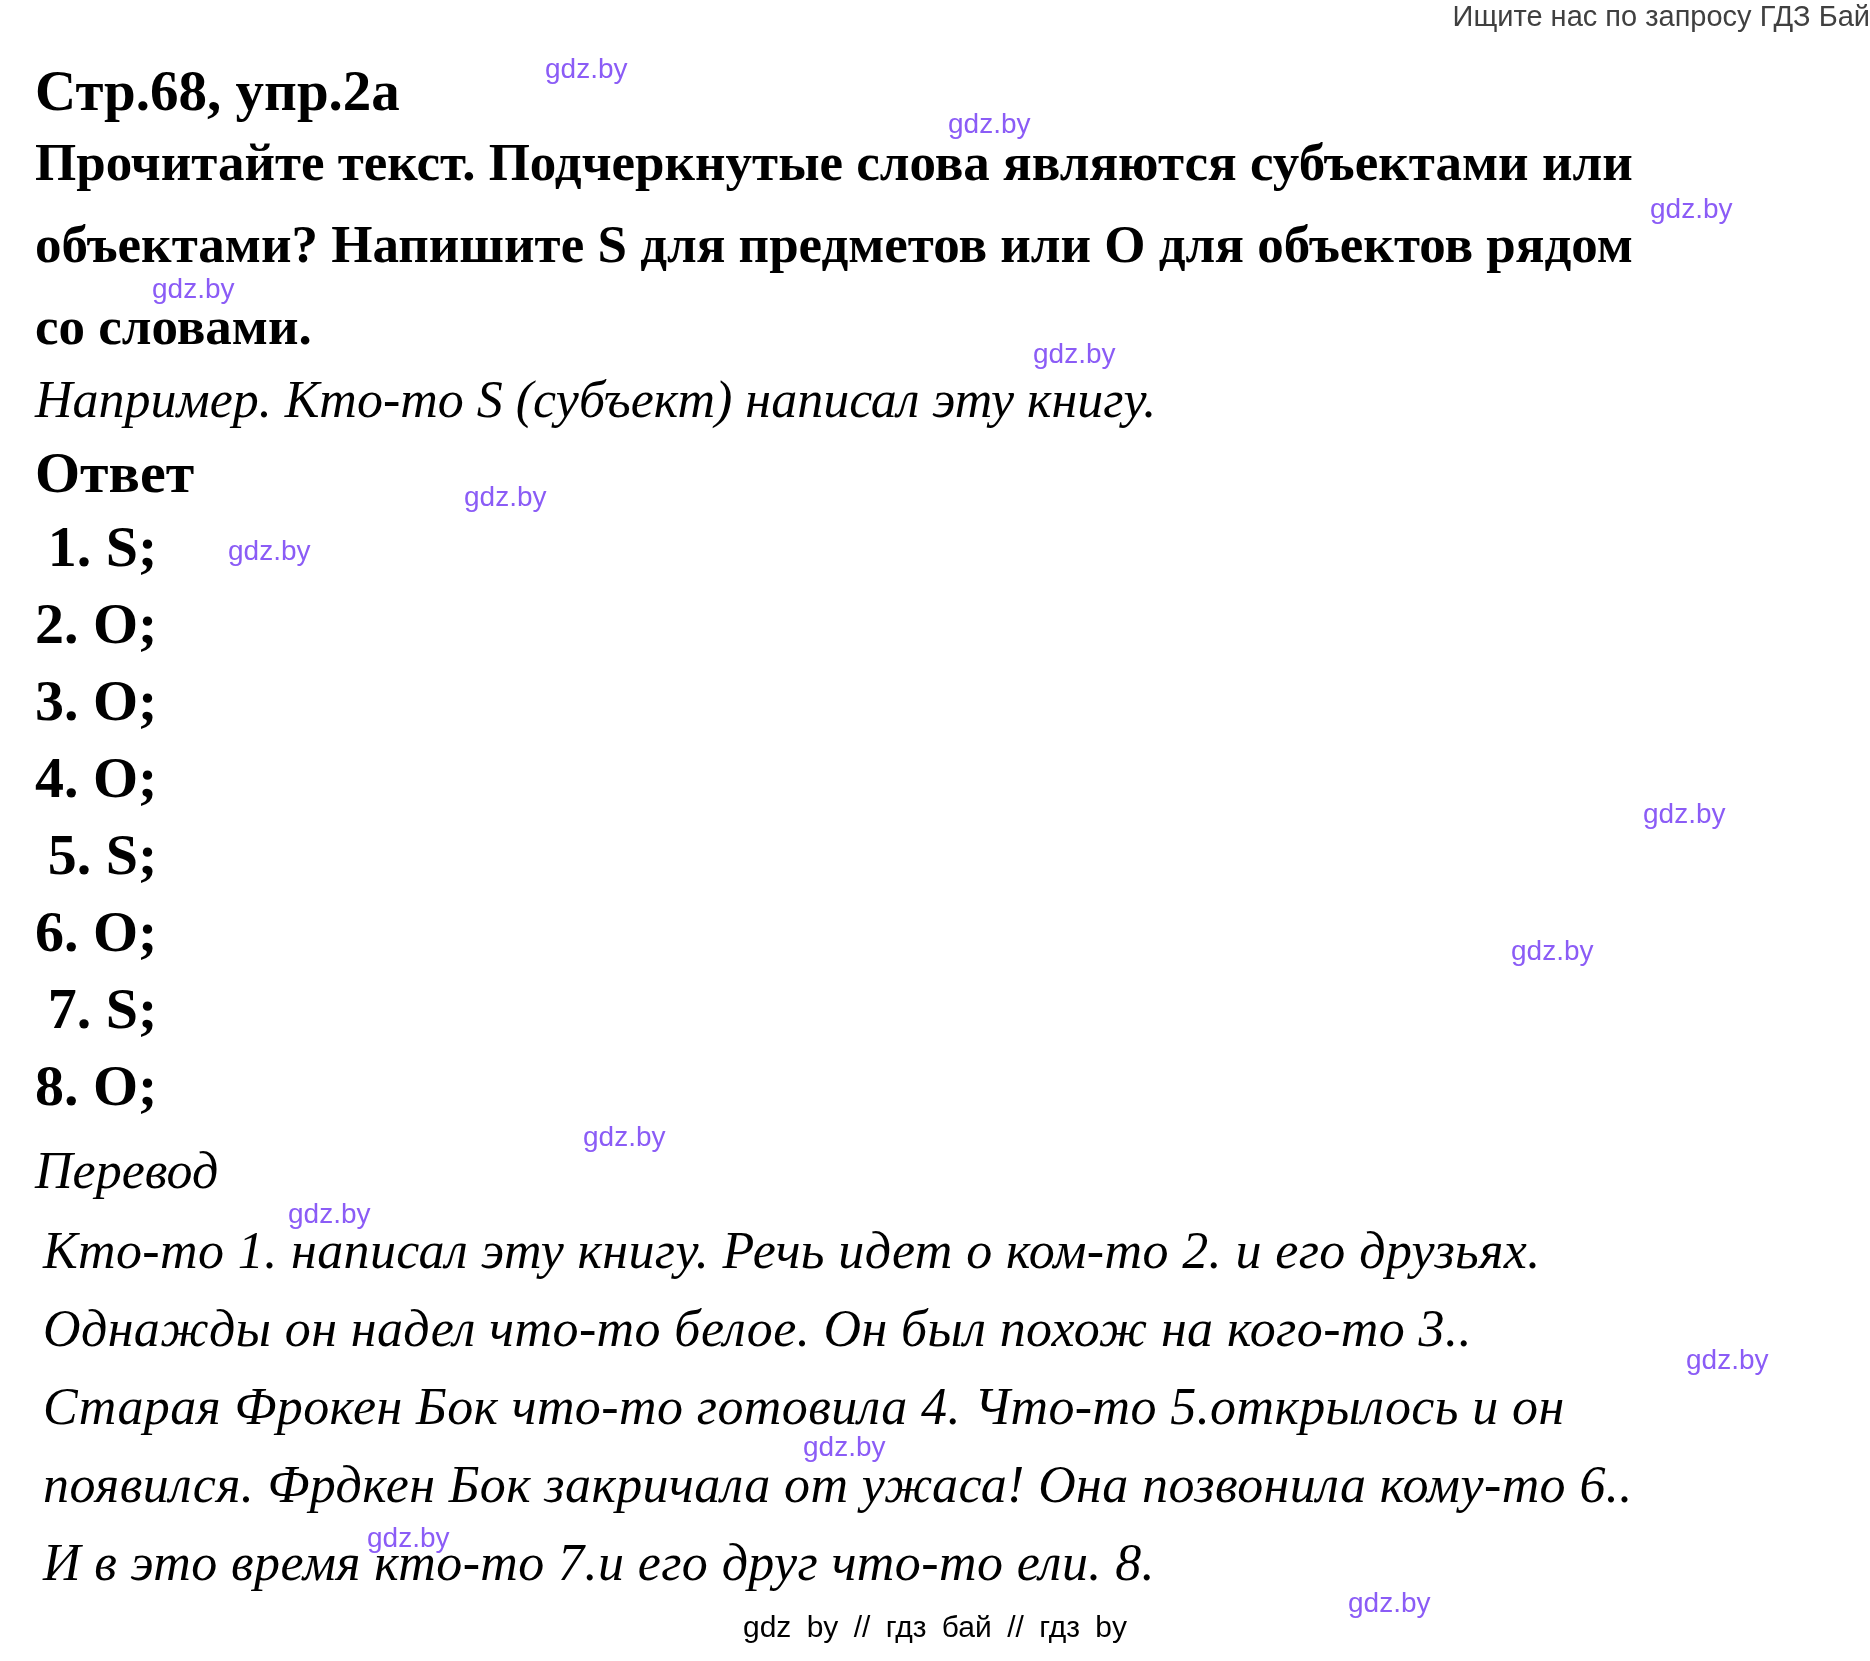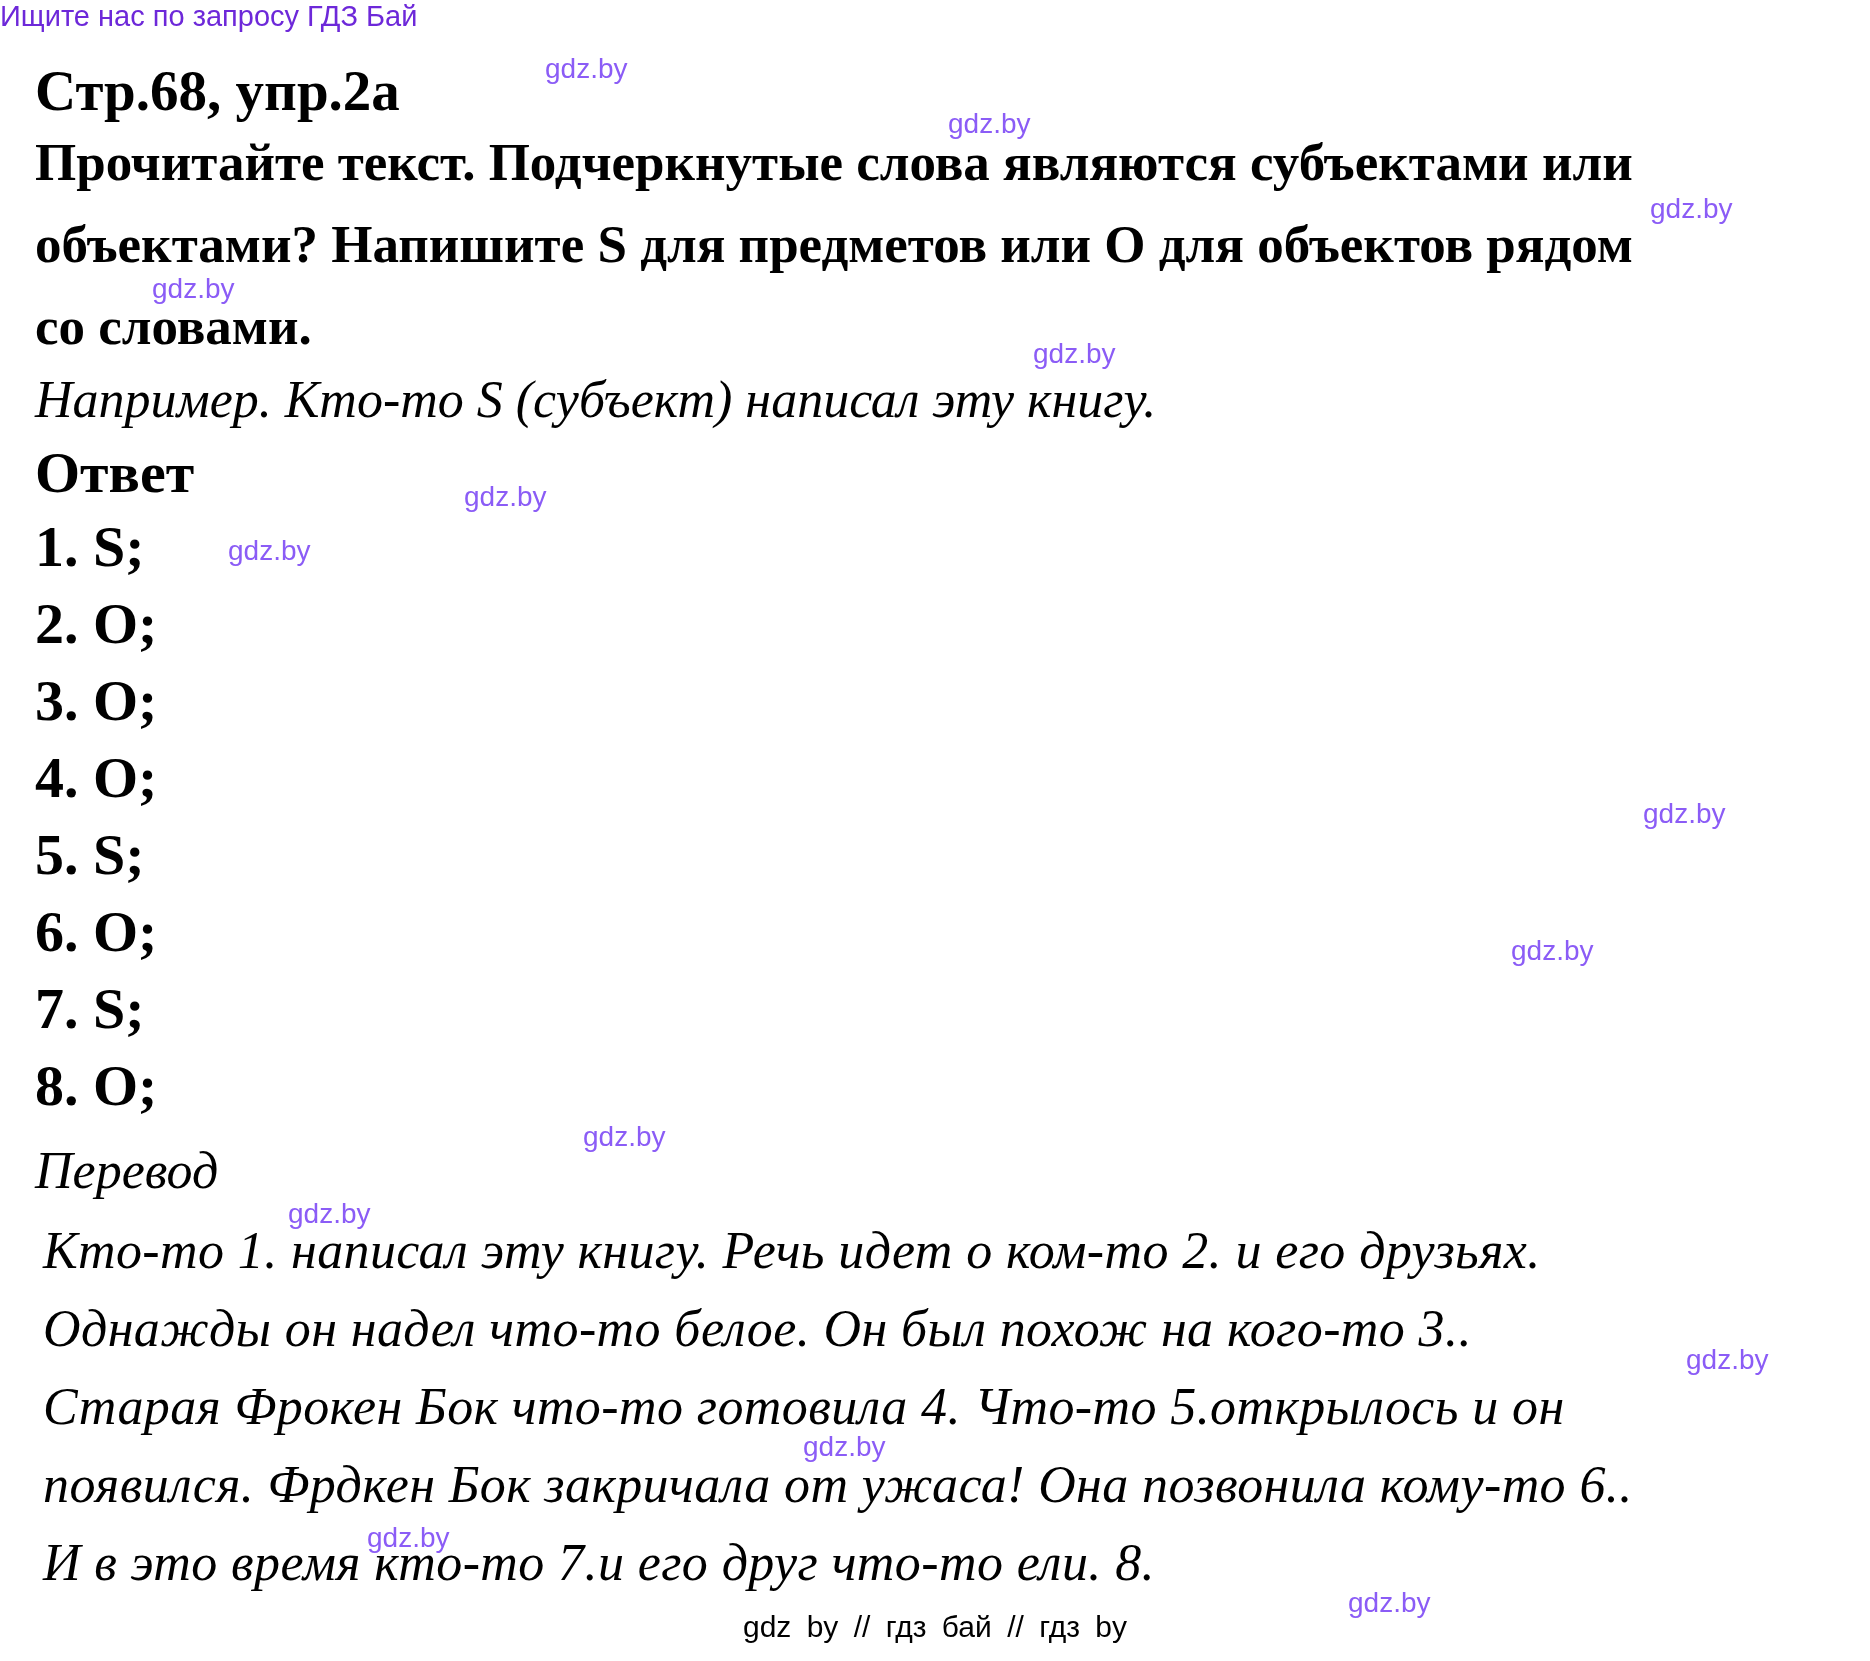--- a/index.html
+++ b/index.html
@@ -12,24 +12,24 @@
     width: 1870px;
     height: 1661px;
     overflow: hidden;
     font-family: "Liberation Serif", "DejaVu Serif", serif;
     color: #000000;
   }
   .abs { position: absolute; white-space: nowrap; }
 
   .promo {
     top: 1px; left: 0; width: 1870px;
-    text-align: left;
+    text-align: right;
     font-family: "Liberation Sans", "DejaVu Sans", sans-serif;
     font-size: 29px;
-    color: #6d28d9;
+    color: #404040;
     line-height: 1.1;
   }
 
   .doc-title {
     top: 60px; left: 35px;
     font-size: 57px;
     font-weight: bold;
     line-height: 1.1;
   }
 
@@ -55,20 +55,21 @@
     font-size: 58px;
     font-weight: bold;
     line-height: 1.1;
     text-align: center;
   }
 
   .answers {
     top: 508px; left: 35px;
     font-size: 58px;
     font-weight: bold;
+    text-align: right;
   }
   .answers .answer-item { line-height: 77px; }
 
   .translation-heading {
     top: 1142px; left: 35px;
     font-size: 52px;
     font-style: italic;
     line-height: 1.1;
   }
 

